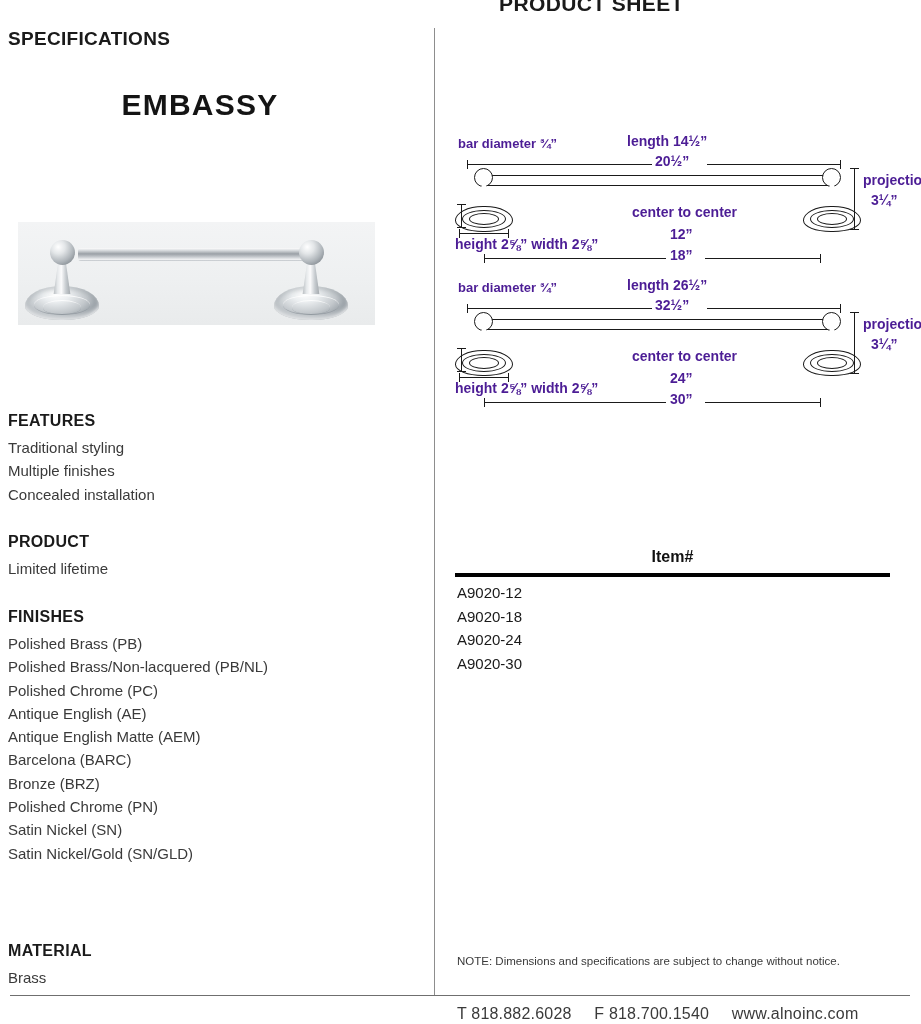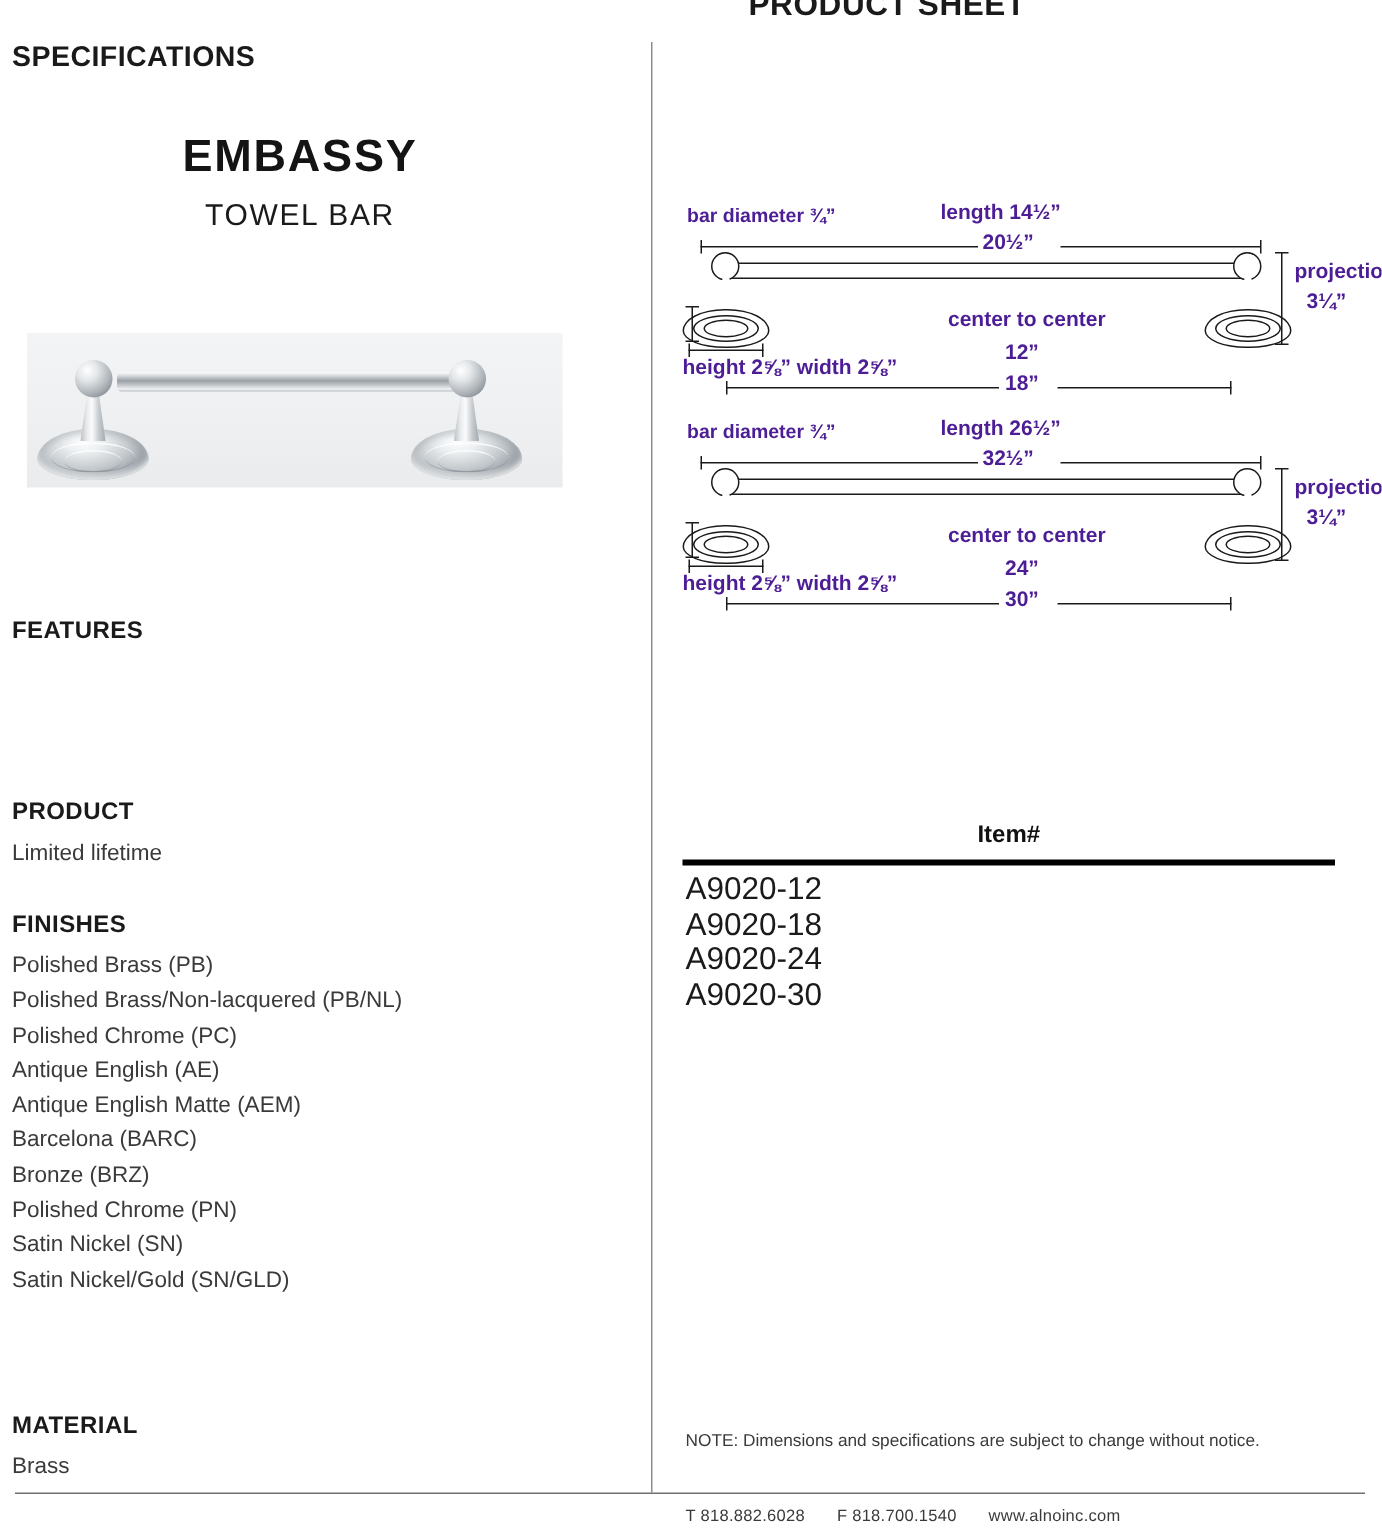--- a/index.html
+++ b/index.html
@@ -162,60 +162,64 @@
 
   
   #item-head{
     position:absolute;left:455px;top:548px;width:435px;text-align:center;
     font-size:16px;font-weight:600;color:#111;
   }
   #item-rule{
     position:absolute;left:455px;top:573px;width:435px;height:4px;background:#000;
   }
   #item-list{
-    position:absolute;left:457px;top:581px;font-size:21px;line-height:23.5px;
+    position:absolute;left:457px;top:581px;font-size:15px;line-height:23.5px;
     color:#1a1a1a;font-weight:400;
   }
   #item-list div{white-space:nowrap;}
 
   #note-text{
     position:absolute;left:457px;top:955px;font-size:11.5px;color:#3a3a3a;
     white-space:nowrap;
   }
   #footer-contact{
-    position:absolute;left:457px;top:1005px;font-size:11px;color:#3a3a3a;
+    position:absolute;left:457px;top:1005px;font-size:16px;color:#3a3a3a;
     white-space:nowrap;letter-spacing:.2px;
   }
   #footer-contact span{margin-right:18px;}
 </style>
 </head>
 <body>
 
 <div class="page">
 
   <div id="product-sheet-title">PRODUCT SHEET</div>
   <div id="specifications-title">SPECIFICATIONS</div>
 
   <div id="column-divider"></div>
   <div id="footer-rule"></div>
 
   <div id="product-name">EMBASSY</div>
-  <div id="product-subname">TOWEL BAR</div>
 
   <div id="product-photo">
     <div class="rosette left"></div>
     <div class="rosette right"></div>
     <div class="neck left"></div>
     <div class="neck right"></div>
     <div class="bar-tube"></div>
     <div class="finial left"></div>
     <div class="finial right"></div>
   </div>
 
   <div class="sec-head" id="features-head">FEATURES</div>
+  <div class="sec-list" id="features-list">
+    <div>Traditional styling</div>
+    <div>Multiple finishes</div>
+    <div>Concealed installation</div>
+  </div>
 
   <div class="sec-head" id="warranty-head">PRODUCT</div>
   <div class="sec-list" id="warranty-list">
     <div>Limited lifetime</div>
   </div>
 
   <div class="sec-head" id="finishes-head">FINISHES</div>
   <div class="sec-list" id="finishes-list">
     <div>Polished Brass (PB)</div>
     <div>Polished Brass/Non-lacquered (PB/NL)</div>

